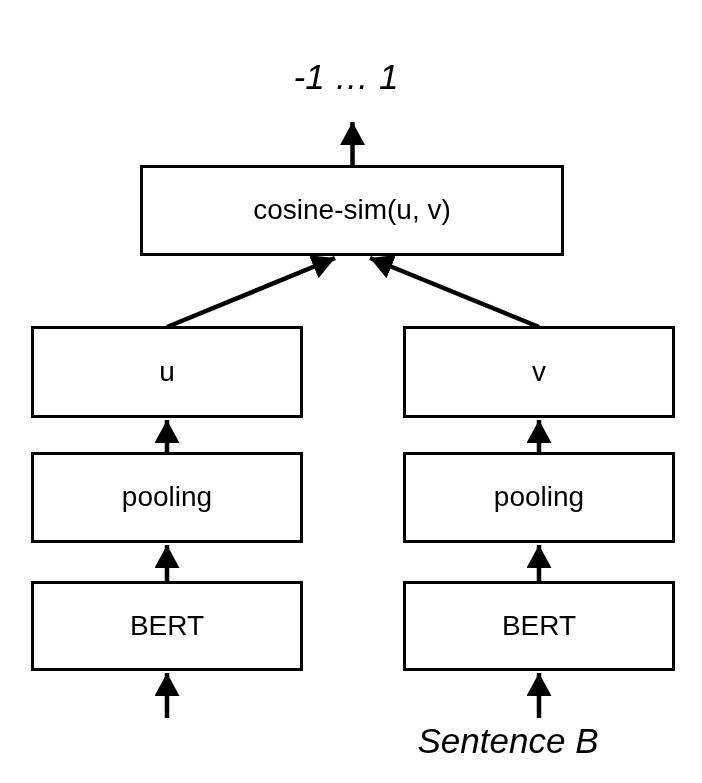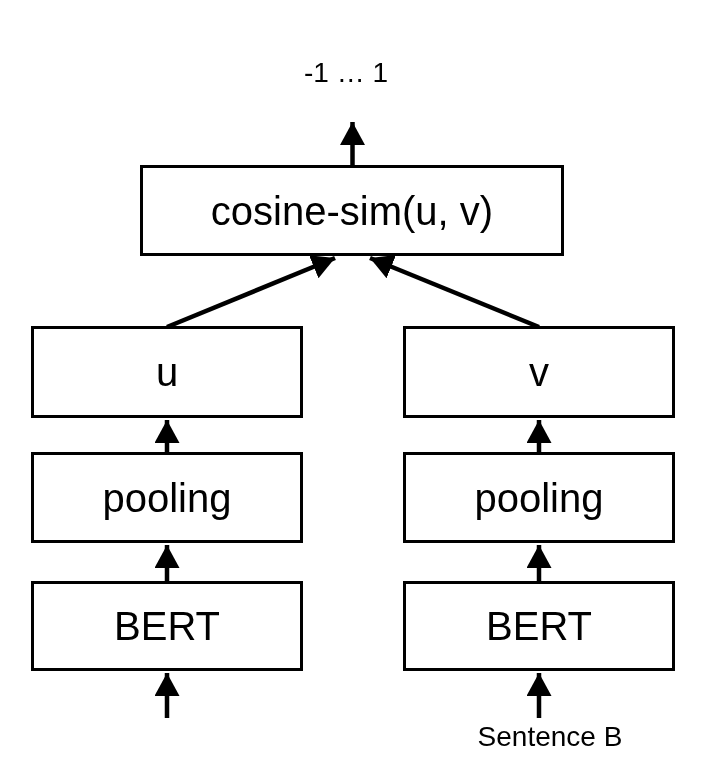--- a/index.html
+++ b/index.html
@@ -24,41 +24,42 @@
     height: 783px;
   }
   .node {
     position: absolute;
     box-sizing: border-box;
     border: 3px solid #000000;
     background: #ffffff;
     display: flex;
     align-items: center;
     justify-content: center;
-    font-size: 40px;
+    font-size: 28px;
     line-height: 1.1;
     white-space: nowrap;
   }
   .node-cosine   { left: 140px; top: 165px; width: 424px; height: 91px; }
   .node-u        { left: 31px;  top: 326px; width: 272px; height: 92px; }
   .node-v        { left: 403px; top: 326px; width: 272px; height: 92px; }
   .node-pool-l   { left: 31px;  top: 452px; width: 272px; height: 91px; }
   .node-pool-r   { left: 403px; top: 452px; width: 272px; height: 91px; }
   .node-bert-l   { left: 31px;  top: 581px; width: 272px; height: 90px; }
   .node-bert-r   { left: 403px; top: 581px; width: 272px; height: 90px; }
   .free-label {
     position: absolute;
-    font-size: 28px;
+    font-size: 35px;
     line-height: 1.1;
     white-space: nowrap;
     transform: translateX(-50%);
+    font-style: italic;
   }
   .label-output     { left: 346px; top: 58px; }
   .label-sentence-a { left: 152px; top: 722px; }
-  .label-sentence-b { left: 550px; top: 722px; }
+  .label-sentence-b { left: 508px; top: 722px; }
 </style>
 </head>
 <body>
 
 <div id="canvas">
 
   <svg id="arrow-layer" viewBox="0 0 702 783" xmlns="http://www.w3.org/2000/svg">
     <defs>
       <marker id="ah" markerUnits="userSpaceOnUse" markerWidth="28" markerHeight="28" refX="23" refY="12.5" orient="auto">
         <polygon points="0,0 23,12.5 0,25" fill="#000000"></polygon>

